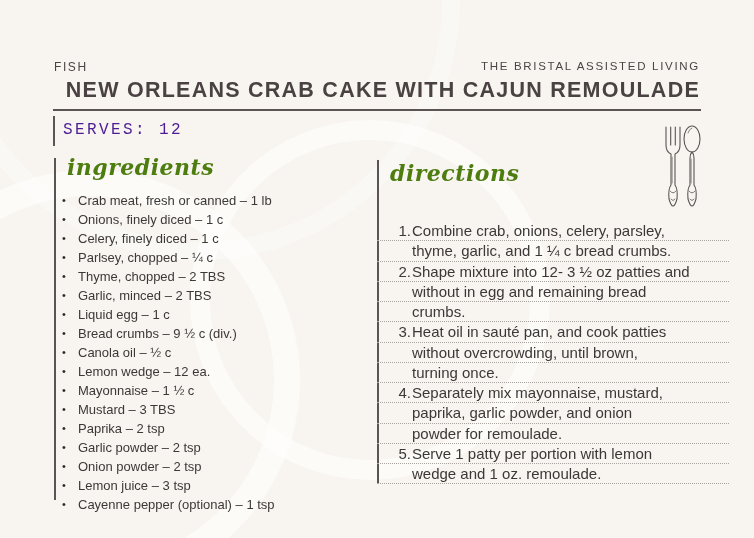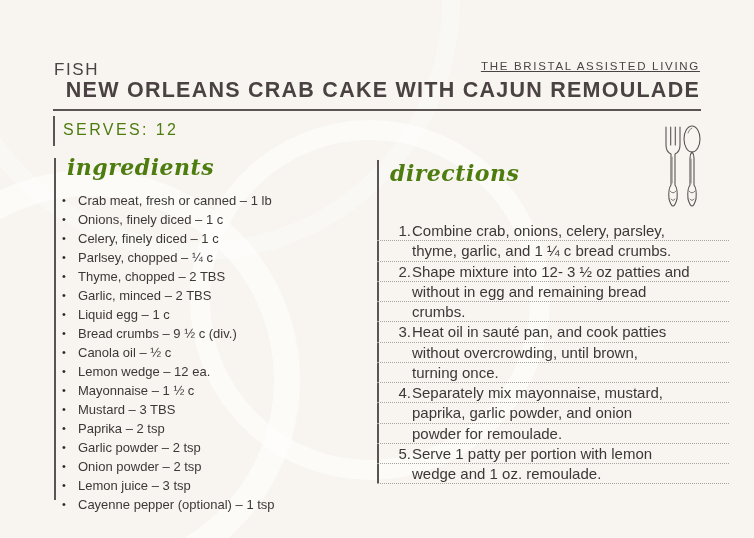--- a/index.html
+++ b/index.html
@@ -14,42 +14,42 @@
     position: absolute; inset: 0; pointer-events: none; overflow: hidden;
   }
   .bg-deco .ring {
     position: absolute; border-radius: 50%;
     border: 26px solid rgba(255,255,255,0.55);
   }
   .card { position: absolute; inset: 0; }
 
   .category {
     position: absolute; left: 54px; top: 60px;
-    font-size: 17px; letter-spacing: 1.6px; color: #4a4545;
+    font-size: 12px; letter-spacing: 1.6px; color: #4a4545;
   }
   .facility {
     position: absolute; right: 54px; top: 60px;
-    font-size: 11.5px; letter-spacing: 1.7px; color: #4a4545; text-decoration: underline;
+    font-size: 11.5px; letter-spacing: 1.7px; color: #4a4545;
   }
   .title {
     position: absolute; right: 54px; top: 78px;
     font-size: 21.5px; font-weight: bold; letter-spacing: 1.25px;
     color: #4a4242; white-space: nowrap;
   }
   .title-rule {
     position: absolute; left: 53px; top: 109px; width: 648px; height: 1.5px;
     background: #5a5454;
   }
   .serves-bar {
     position: absolute; left: 53px; top: 116px; width: 1.5px; height: 30px;
     background: #5a5454;
   }
   .serves {
     position: absolute; left: 63px; top: 121px;
-    font-size: 16px; letter-spacing: 2.4px; color: #4d7c0f;
+    font-size: 16px; letter-spacing: 2.4px; color: #4c1d95; font-family: Liberation Mono, monospace;
   }
 
   .ing-bar {
     position: absolute; left: 54px; top: 158px; width: 1.5px; height: 342px;
     background: #5a5454;
   }
   .script {
     font-family: "DejaVu Serif", serif; font-style: italic;
     color: #4d7c0f; letter-spacing: 0.5px;
   }

